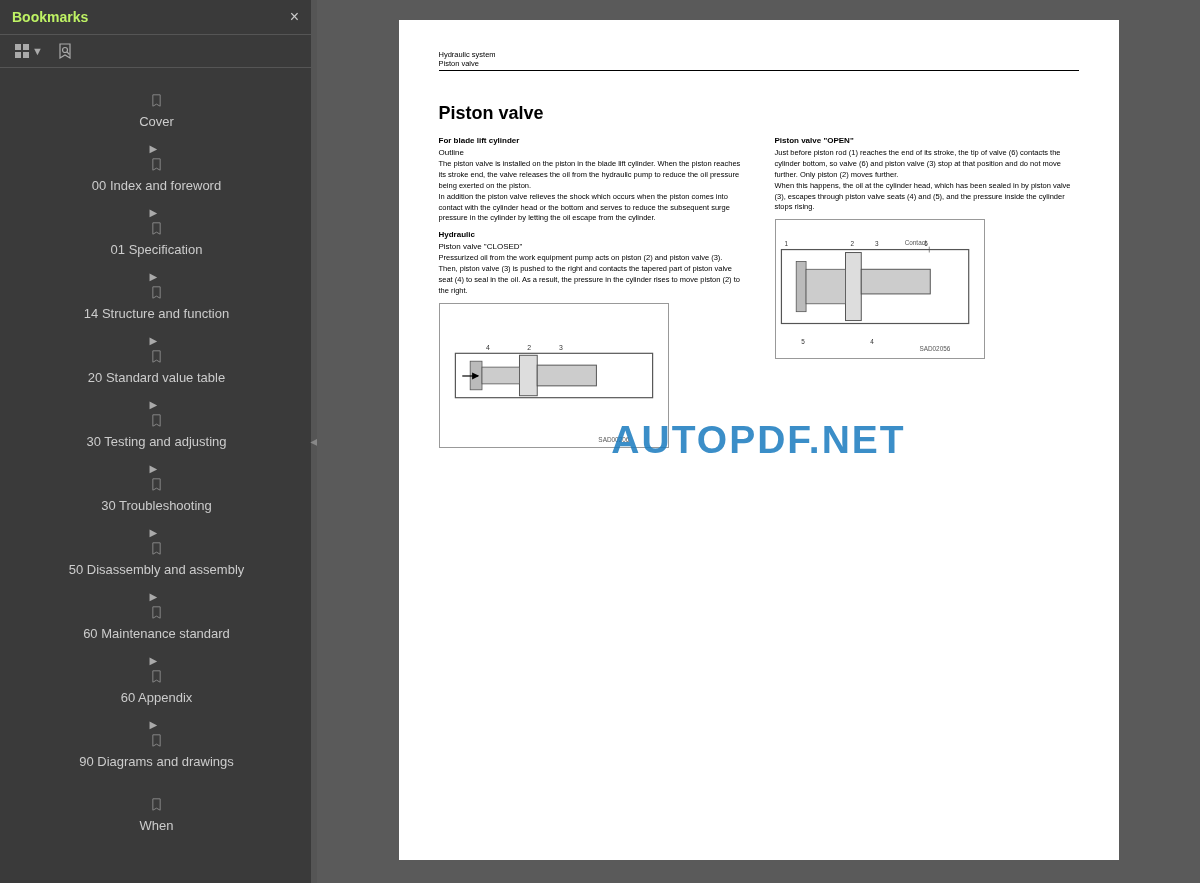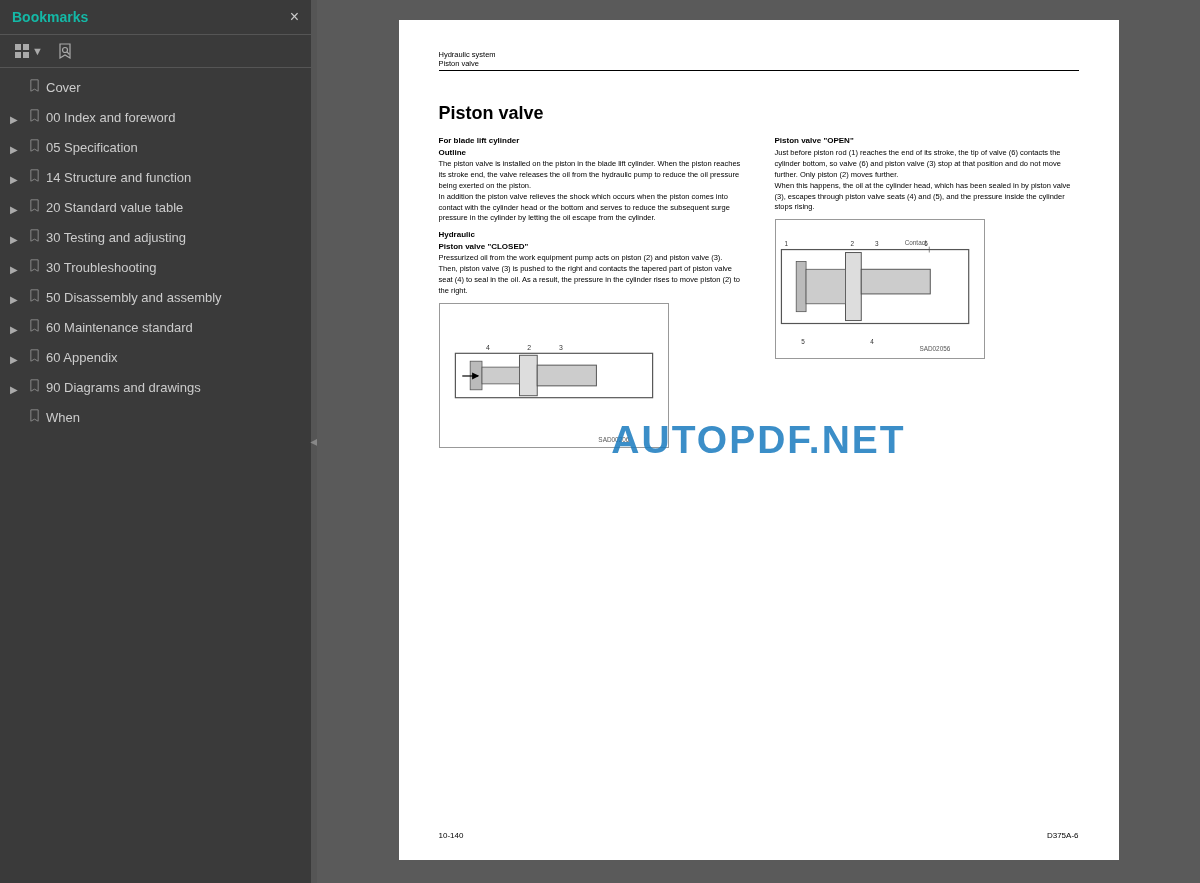--- a/index.html
+++ b/index.html
@@ -18,21 +18,21 @@
     }
     #sidebar-header {
       display: flex;
       align-items: center;
       justify-content: space-between;
       padding: 8px 12px;
       background: #3a3a3a;
       border-bottom: 1px solid #555;
     }
     #sidebar-title {
-      color: #14b8a6;
+      color: #bef264;
       font-size: 14px;
       font-weight: 600;
     }
     #sidebar-close {
       color: #aaa;
       font-size: 16px;
       cursor: pointer;
       background: none;
       border: none;
       color: #ccc;
@@ -58,26 +58,27 @@
     .toolbar-btn svg {
       width: 16px; height: 16px; fill: #aaa;
     }
     #bookmark-list {
       flex: 1;
       overflow-y: auto;
       padding: 4px 0;
     }
     .bookmark-item {
       display: flex;
-      align-items: flex-end;
+      align-items: center;
       padding: 7px 8px 7px 10px;
       cursor: pointer;
       color: #ccc;
       font-size: 13px;
       gap: 4px;
+      flex-direction: column;
     }
     .bookmark-expand {
       width: 14px;
       color: #888;
       font-size: 10px;
       flex-shrink: 0;
     }
     .bookmark-icon {
       width: 14px;
       flex-shrink: 0;
@@ -146,21 +147,21 @@
     .doc-col-left { flex: 1; }
     .doc-col-right { flex: 1; }
 
     .doc-section-title {
       font-size: 8px;
       font-weight: bold;
       margin-bottom: 3px;
     }
     .doc-subsection-title {
       font-size: 8px;
-      font-weight: bold;
+      font-weight: normal;
       margin-bottom: 2px;
     }
     .doc-text {
       font-size: 7.5px;
       line-height: 1.45;
       margin-bottom: 6px;
     }
 
     .doc-diagram {
       border: 1px solid #999;
@@ -265,21 +266,21 @@
       <span class="bookmark-label">00 Index and foreword</span>
     </div>
 
     <div class="bookmark-item">
       <span class="bookmark-expand" style="color:#aaa;">▶</span>
       <span class="bookmark-icon">
         <svg viewBox="0 0 13 16">
             <path d="M2 1h9v14l-4.5-2.5L2 15V1z" fill="none" stroke="#888" stroke-width="1.2"></path>
           </svg>
       </span>
-      <span class="bookmark-label">05 Specification</span>
+      <span class="bookmark-label">01 Specification</span>
     </div>
 
     <div class="bookmark-item">
       <span class="bookmark-expand" style="color:#aaa;">▶</span>
       <span class="bookmark-icon">
         <svg viewBox="0 0 13 16">
             <path d="M2 1h9v14l-4.5-2.5L2 15V1z" fill="none" stroke="#888" stroke-width="1.2"></path>
           </svg>
       </span>
       <span class="bookmark-label">14 Structure and function</span>
@@ -446,18 +447,14 @@
             <text x="95" y="126" font-size="6.5" fill="#333">4</text>
 
             <text x="145" y="133" font-size="6.5" fill="#555">SAD02056</text>
           </svg>
         </div>
       </div>
     </div>
 
     <div class="watermark">AUTOPDF.NET</div>
 
-    <div class="doc-footer">
-      <span>10-140</span>
-      <span>D375A-6</span>
-    </div>
   </div>
 </div>
 
 </body></html>

